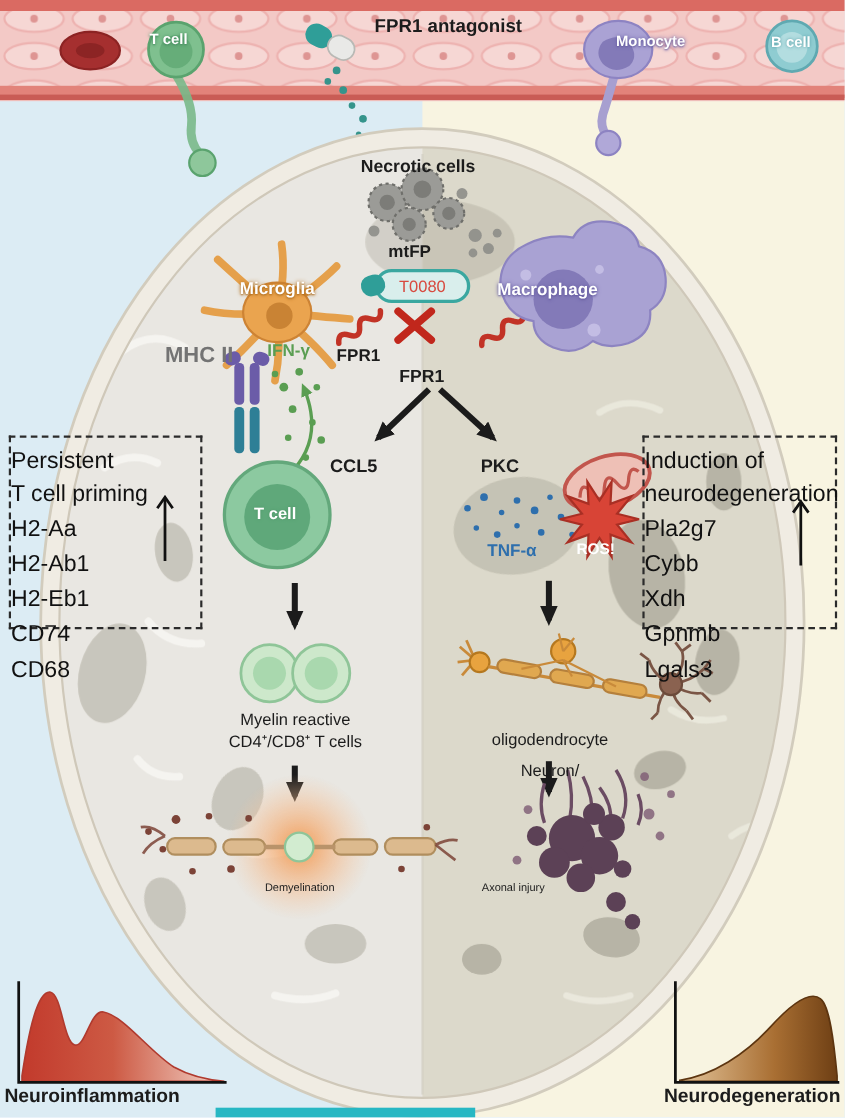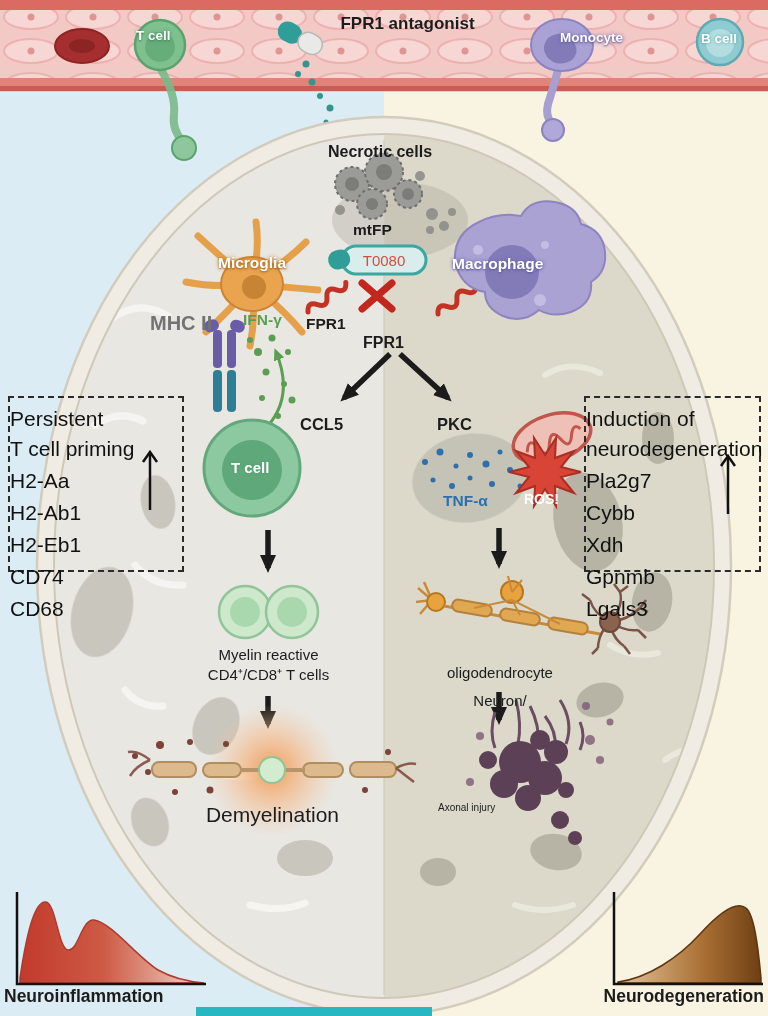--- a/index.html
+++ b/index.html
@@ -430,21 +430,21 @@
 <div class="lbl bold" style="left:300px; top:415px; font-size:16.5px;">CCL5</div>
 <div class="lbl bold" style="left:437px; top:415px; font-size:16.5px;">PKC</div>
 
 <div class="lbl bold white" style="left:231px; top:459px; font-size:15px; text-shadow:0 0 3px #4e9668;">T cell</div>
 
 <div class="lbl bold" style="left:443px; top:492px; font-size:15.5px; color:#2e6fad;">TNF-α</div>
 <div class="lbl bold white" style="left:524px; top:463px; font-size:14px;margin-top:28px;">ROS!</div>
 
 <div class="lbl center" style="left:186px; top:646px; width:165px;">Myelin reactive</div>
 <div class="lbl center" style="left:186px; top:666px; width:165px;">CD4⁺/CD8⁺ T cells</div>
-<div class="lbl center" style="left:190px; top:802px; width:165px; font-size:21px;">Demyelination</div>
+<div class="lbl center" style="left:190px; top:802px; width:165px; font-size:10px;">Demyelination</div>
 
 <div class="lbl center" style="left:420px; top:644px; width:160px;margin-top:48px;">Neuron/</div>
 <div class="lbl center" style="left:420px; top:664px; width:160px;">oligodendrocyte</div>
 <div class="lbl" style="left:438px; top:802px; font-size:10px;">Axonal injury</div>
 
 <div class="panel" style="left:8px; top:396px; width:176px; height:176px;">
   <div class="ttl">Persistent</div>
   <div class="ttl">T cell priming</div>
   <div class="gene">H2-Aa</div>
   <div class="gene">H2-Ab1</div>

